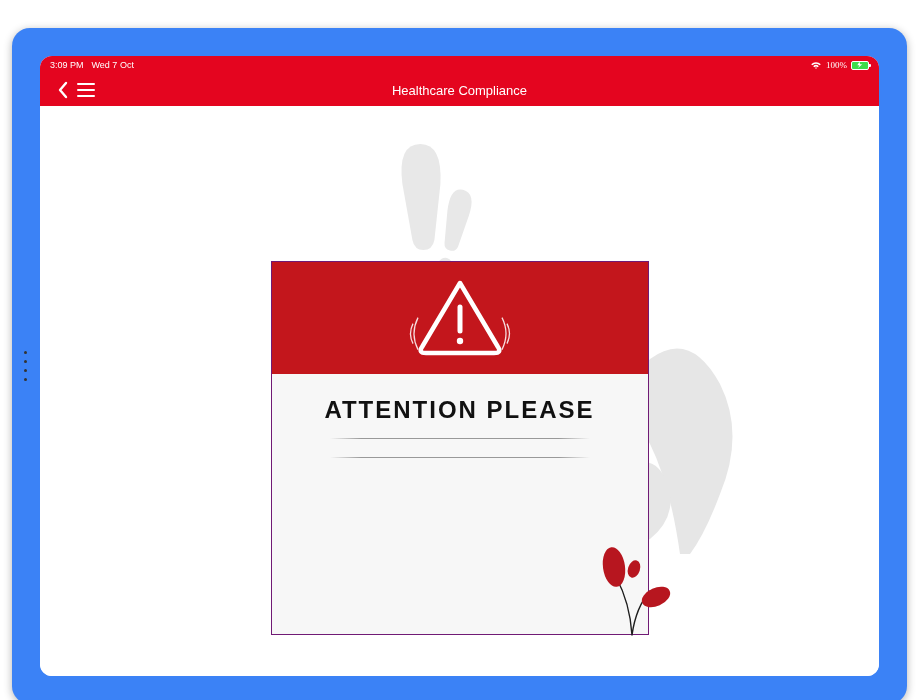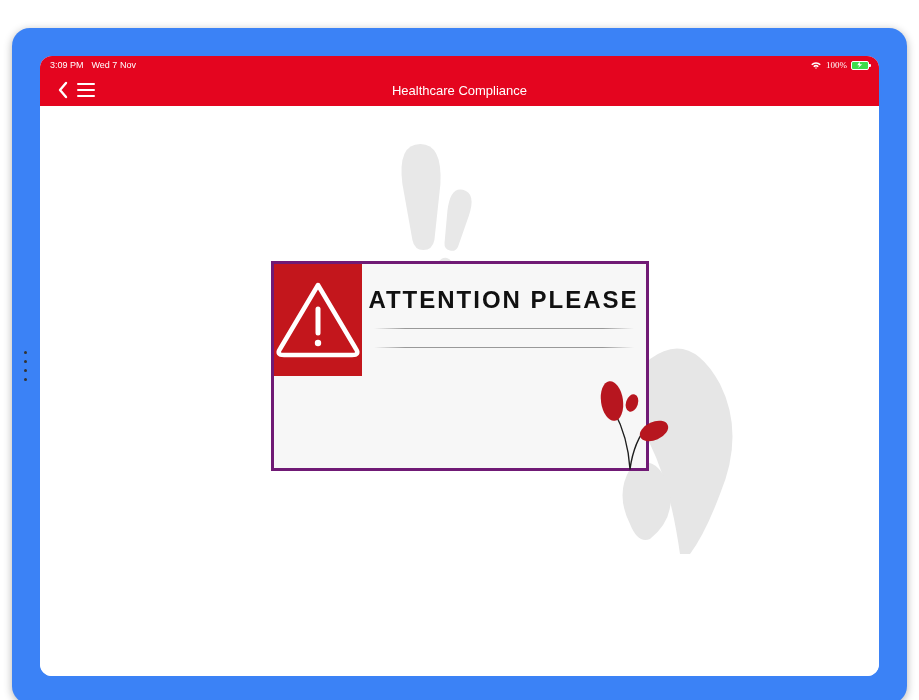--- a/index.html
+++ b/index.html
@@ -126,24 +126,24 @@
   .deco-leaf {
     position: absolute;
     top: 238px; left: 570px;
     pointer-events: none;
   }
   .card {
     position: absolute;
     top: 155px; left: 50%;
     transform: translateX(-50%);
     width: 378px;
-    height: 210px;
-    border: 3px solid #701a75;
-    display: flex;
-    flex-direction: row;
+    height: 374px;
+    border: 1px solid #701a75;
+    display: flex;
+    flex-direction: column;
     background: #f7f7f7;
   }
   .card-top {
     height: 112px;
     background: #c3161c;
     display: flex;
     align-items: center;
     justify-content: center;
     position: relative;
   }
@@ -204,21 +204,21 @@
     <div class="dot"></div>
       <div class="dot"></div>
       <div class="dot"></div>
       <div class="dot"></div>
   </div>
   <div class="screen">
 
     <div class="status-bar">
       <div class="status-left">
         <span>3:09 PM</span>
-        <span>Wed 7 Nov</span>
+        <span>Wed 7 Oct</span>
       </div>
       <div class="status-right">
         <span class="wifi-icon">
           <svg width="12" height="9" viewBox="0 0 12 9">
             <path d="M6 8 L7 6.8 A2 2 0 0 0 5 6.8 Z M3.2 5.2 A4 4 0 0 1 8.8 5.2 L7.7 6.2 A2.5 2.5 0 0 0 4.3 6.2 Z M1.2 3.2 A6.8 6.8 0 0 1 10.8 3.2 L9.7 4.2 A5.2 5.2 0 0 0 2.3 4.2 Z" fill="#fff"></path>
           </svg>
         </span>
         <span>100%</span>
         <span class="battery">
           <svg width="18" height="9" viewBox="0 0 18 9" style="position:absolute;top:-1px;left:-1px">

